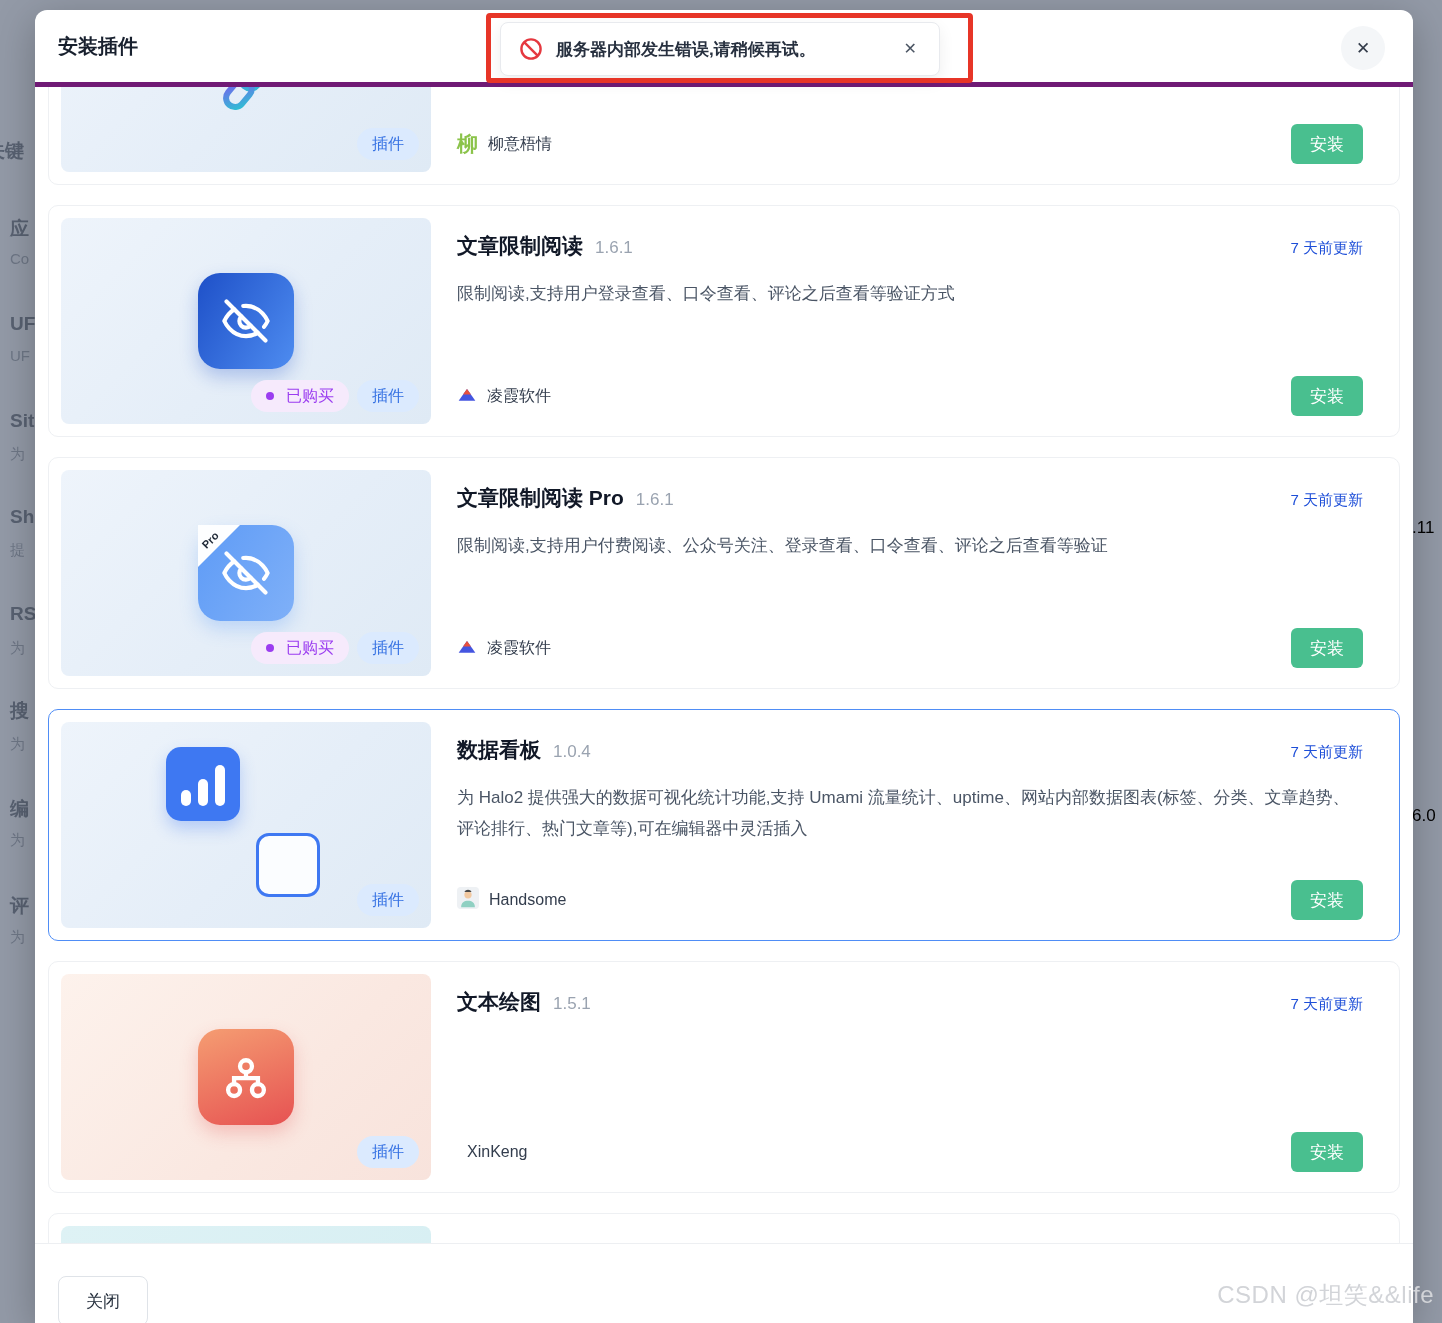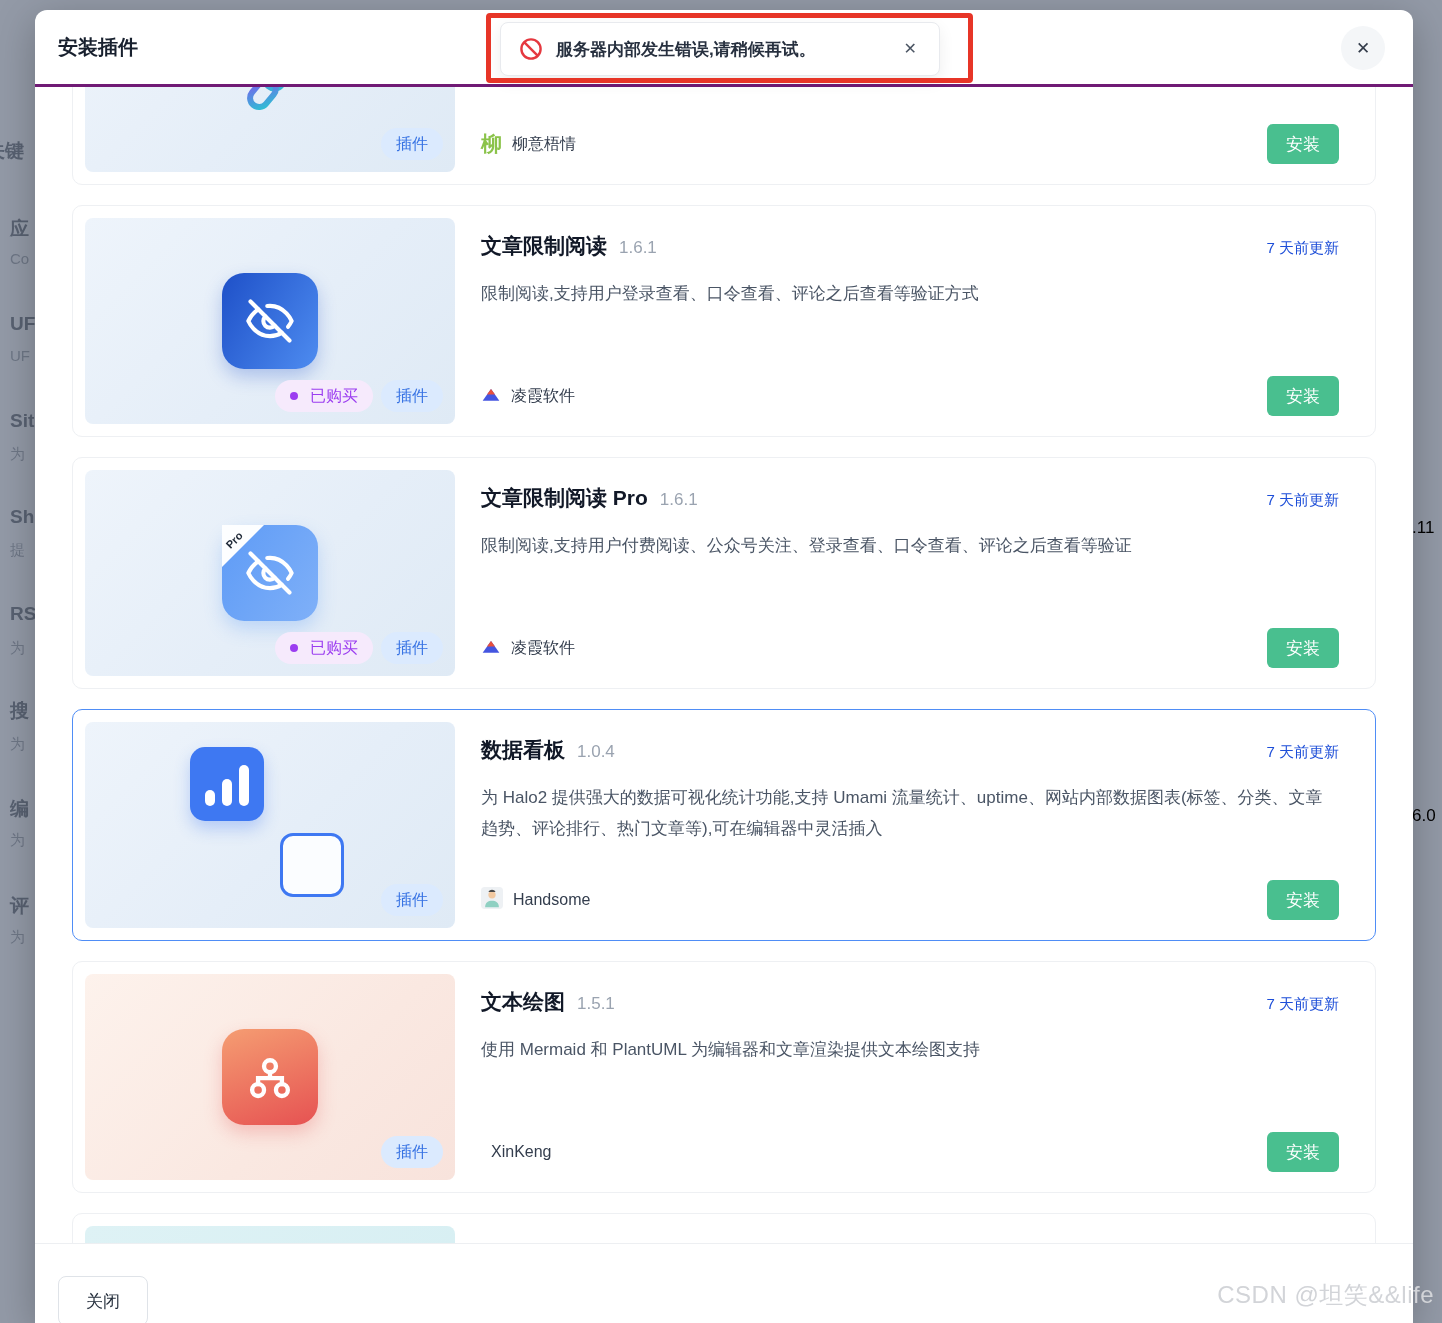--- a/index.html
+++ b/index.html
@@ -10,39 +10,39 @@
   
   .bg-frag { position:absolute; color:#586171; white-space:nowrap; }
   .bg-frag.strong { font-size:19px; font-weight:600; }
   .bg-frag.weak   { font-size:15px; font-weight:400; color:#68718127; color:#687181; opacity:.85; }
   .bg-frag.right  { color:#000000; font-size:17px; }
 
   
   .modal { position:absolute; left:35px; top:10px; width:1378px; height:1313px;
     background:#fff; border-radius:12px 12px 0 0; box-shadow:0 10px 40px rgba(0,0,0,.25); }
 
-  .modal-header { position:relative; height:77px; border-bottom:3px solid #701a75; }
+  .modal-header { position:relative; height:77px; border-bottom:5px solid #701a75; }
   .modal-title { position:absolute; left:23px; top:50%; transform:translateY(-50%);
     font-size:20px; font-weight:700; color:#18202e; }
   .toast { position:absolute; left:465px; top:12px; height:54px; width:440px;
     background:#fff; border:1px solid #e8eaee; border-radius:8px;
     box-shadow:0 6px 16px rgba(0,0,0,.07); display:flex; align-items:center;
     padding:0 18px; z-index:20; }
   .toast-icon { width:24px; height:24px; flex-shrink:0; }
   .toast-msg { margin-left:13px; font-size:17px; font-weight:600; color:#27303f; white-space:nowrap; }
   .toast-close { margin-left:auto; background:none; border:none; font-size:16px;
     color:#4b5563; cursor:pointer; line-height:1; padding:4px; }
   .red-annotation { position:absolute; left:451px; top:3px; width:487px; height:70px;
     border:5px solid var(--annotation-red,#e73527); border-radius:4px; z-index:30; pointer-events:none; }
   .modal-close { position:absolute; right:28px; top:16px; width:44px; height:44px;
     border-radius:50%; background:#f4f6f8; border:none; display:flex; align-items:center;
     justify-content:center; font-size:17px; color:#333c4a; cursor:pointer; }
 
   .plugin-list { position:absolute; top:77px; left:0; right:0; bottom:80px;
-    overflow:hidden; padding:0 37px; }
+    overflow:hidden; padding:0 13px; }
 
   .card { display:flex; height:232px; border:1px solid #eef0f3; border-radius:10px;
     padding:12px; margin-bottom:20px; background:#fff; cursor:pointer; }
   .card.selected { border:1.5px solid var(--selected-border,#4f8df6); }
   .card.clip-top { margin-top:-134px; }
 
   .thumb { position:relative; width:370px; height:206px; border-radius:8px;
     flex-shrink:0; display:flex; align-items:center; justify-content:center; overflow:hidden; }
   .thumb.blue  { background:linear-gradient(135deg,#eef4fb 0%,#e5eef8 55%,#dfeaf5 100%); }
   .thumb.peach { background:linear-gradient(135deg,#fdf2ec 0%,#fae8e1 60%,#f8e3dc 100%); }
@@ -321,21 +321,20 @@
       <div class="badges">
               <span class="badge plugin">插件</span>
             </div>
     </div>
     <div class="content">
       <div class="row1">
         <span class="p-title">文本绘图</span>
         <span class="p-version">1.5.1</span>
         <span class="p-updated">7 天前更新</span>
       </div>
-      <div class="p-desc">使用 Mermaid 和 PlantUML 为编辑器和文章渲染提供文本绘图支持</div>
       <div class="bottom">
         <div class="author">
           <span class="avatar-slot"></span>
           <span class="author-name">XinKeng</span>
         </div>
         <button class="install">安装</button>
       </div>
     </div>
   </div>
         <div class="card stub">

